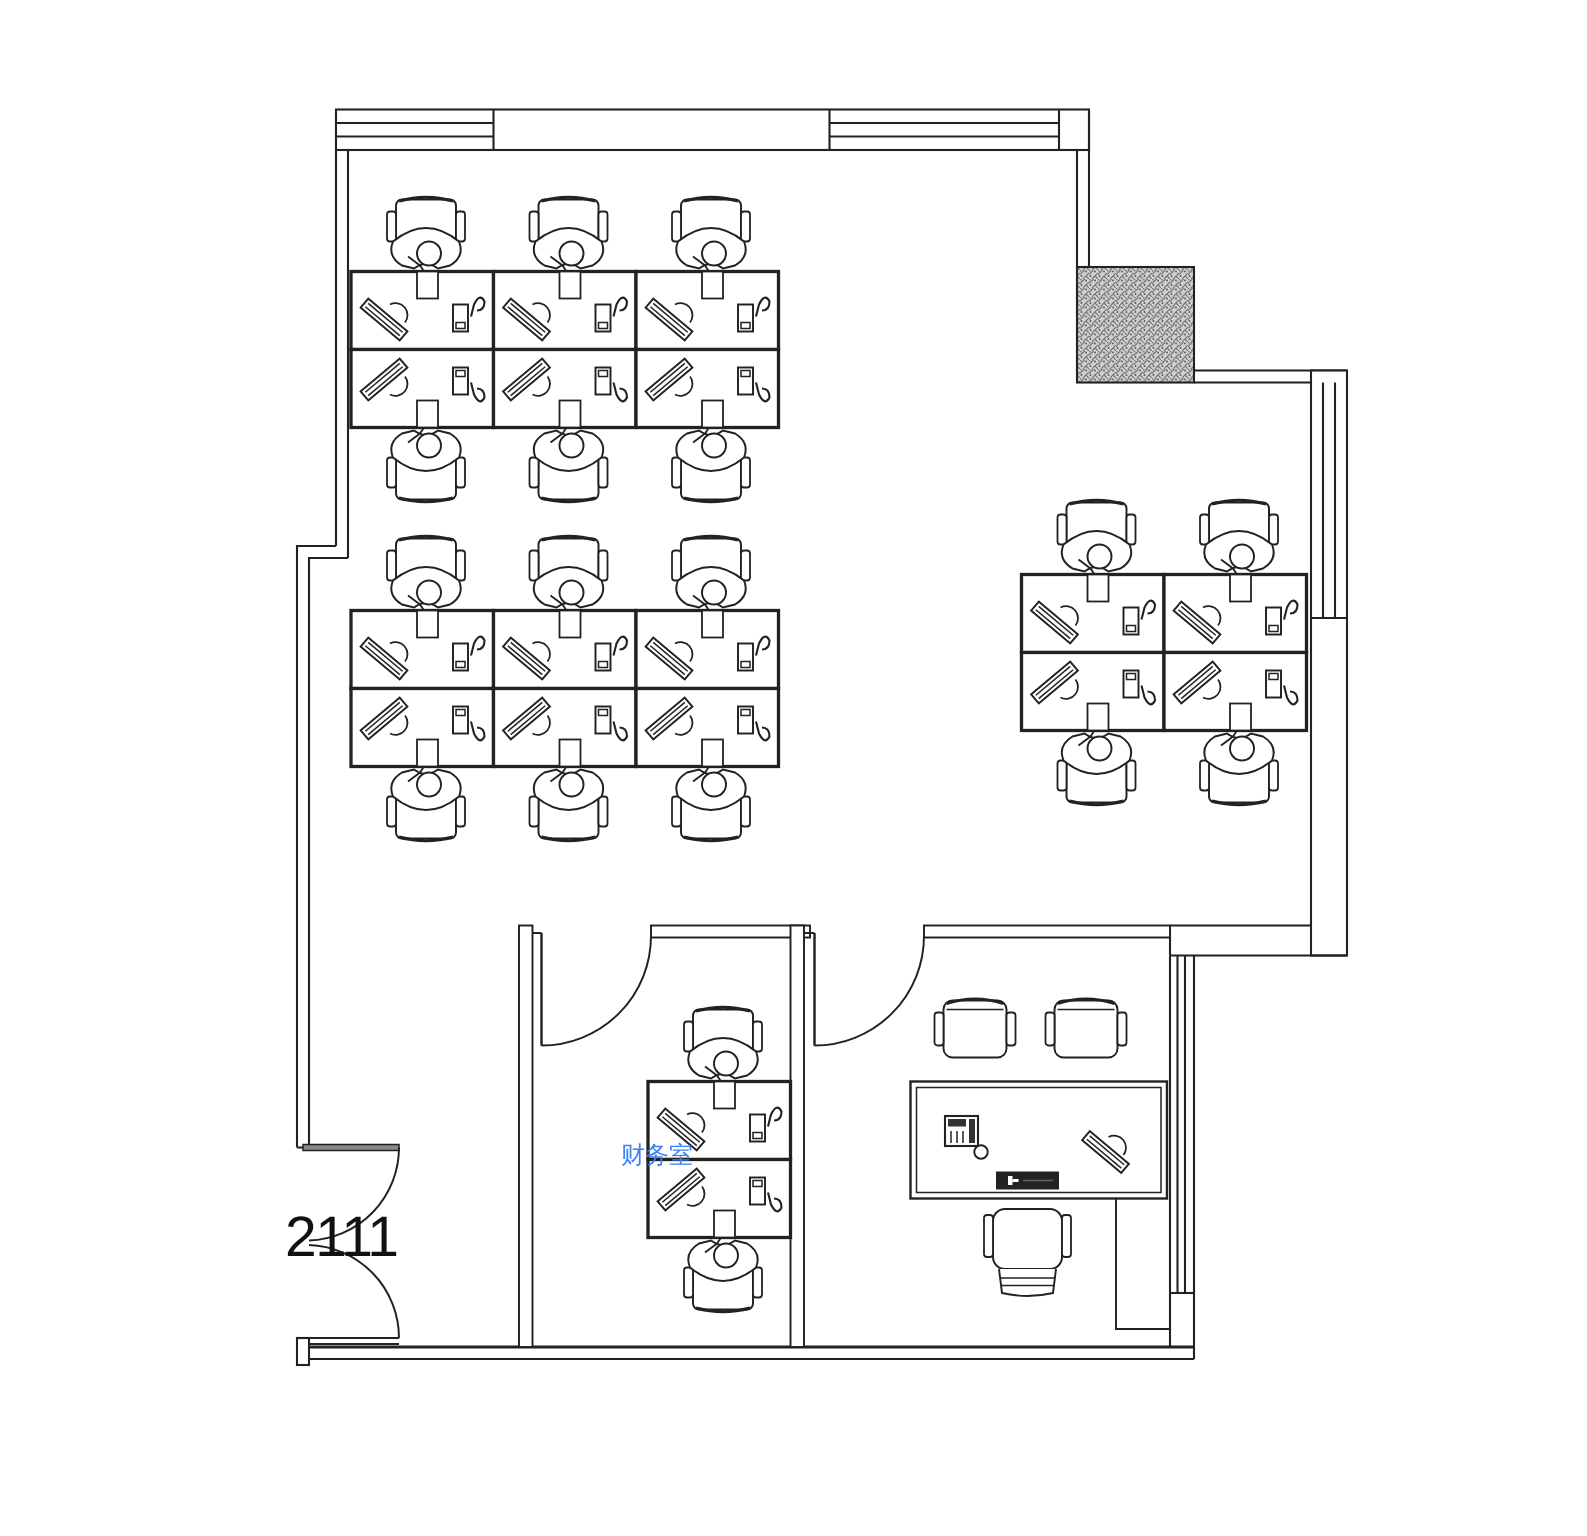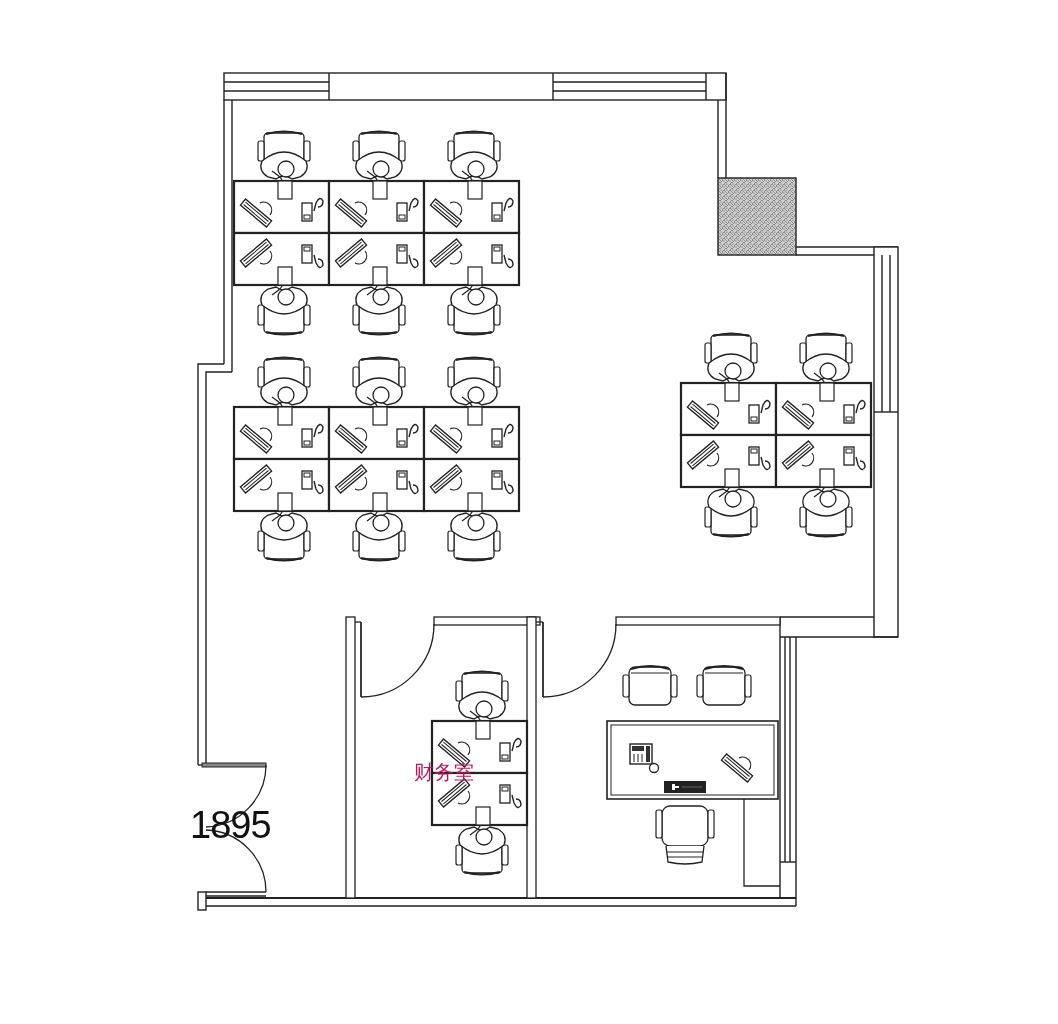--- a/index.html
+++ b/index.html
@@ -5,21 +5,21 @@
   html, body { margin: 0; padding: 0; background: #ffffff; }
   body { width: 1058px; height: 1024px; position: relative; overflow: hidden; font-family: "Liberation Sans", sans-serif; }
   #plan { position: absolute; left: 0; top: 0; width: 1058px; height: 1024px; }
   .room-number {
     position: absolute; left: 190px; top: 806px;
     font-family: "Liberation Sans", sans-serif; font-size: 38px; color: #111;
     letter-spacing: -1px; line-height: 1;
   }
   .room-label {
     position: absolute; left: 414px; top: 762px;
-    font-family: "DejaVu Serif", serif; font-size: 20px; color: #be185d; line-height: 1;
+    font-family: "DejaVu Serif", serif; font-size: 16px; color: #3b82f6; line-height: 1;
   }
 </style>
 </head>
 <body>
 
 <svg id="plan" width="1058" height="1024" viewBox="0 0 1058 1024" xmlns="http://www.w3.org/2000/svg">
   <defs>
     <pattern id="hatch" patternUnits="userSpaceOnUse" width="6" height="6">
       <rect width="6" height="6" fill="#d0d0d0"></rect>
       <path d="M0 3 L3 0 M2 6 L6 2 M0 0 L1 1 M4 4 L6 6" stroke="#777" stroke-width="0.8"></path>
@@ -236,14 +236,14 @@
       <rect x="708" y="810" width="6" height="28" rx="2" fill="#fff" stroke="#222" stroke-width="1.2"></rect>
       <path d="M666 846 L668 862 Q685 866 702 862 L704 846" fill="#fff" stroke="#222" stroke-width="1.3"></path>
       <line x1="667" y1="852" x2="703" y2="852" stroke="#222" stroke-width="1"></line>
       <line x1="667" y1="857" x2="703" y2="857" stroke="#222" stroke-width="1"></line>
     </g>
 
     <polyline points="744,799 744,886 780,886" fill="none" stroke="#222" stroke-width="1.3"></polyline>
   </g>
 </svg>
 
-<div class="room-number">1895</div>
+<div class="room-number">2111</div>
 <div class="room-label">财务室</div>
 
 </body></html>

